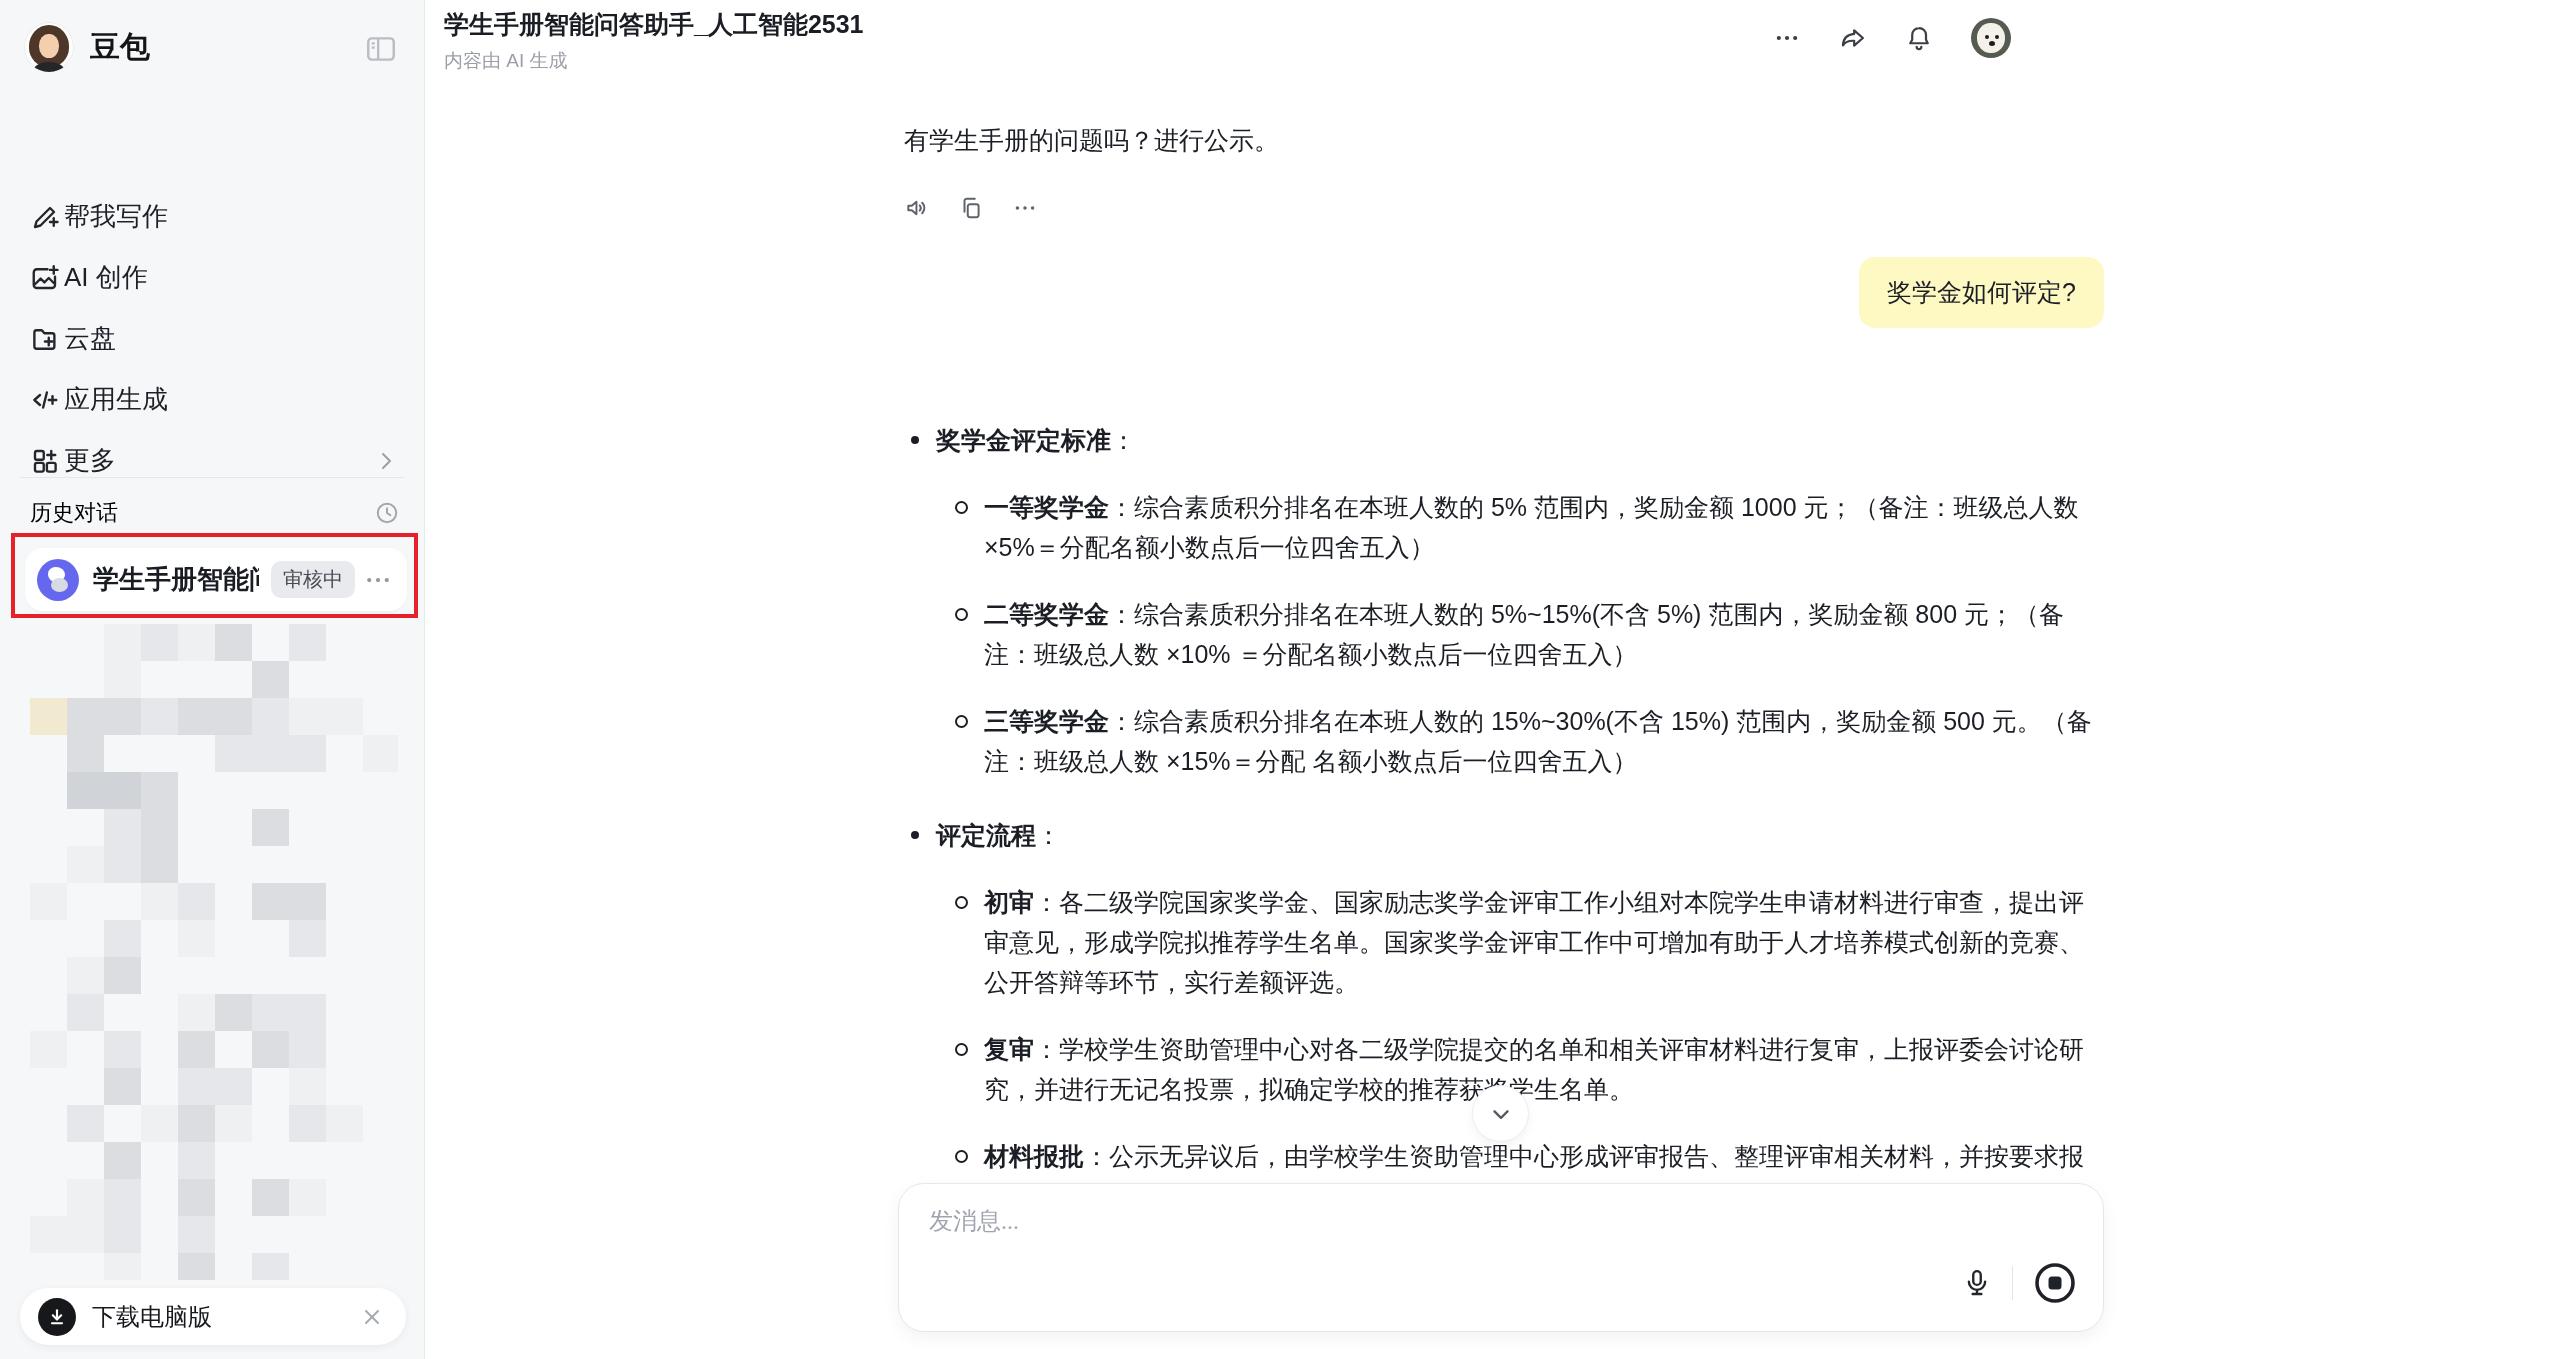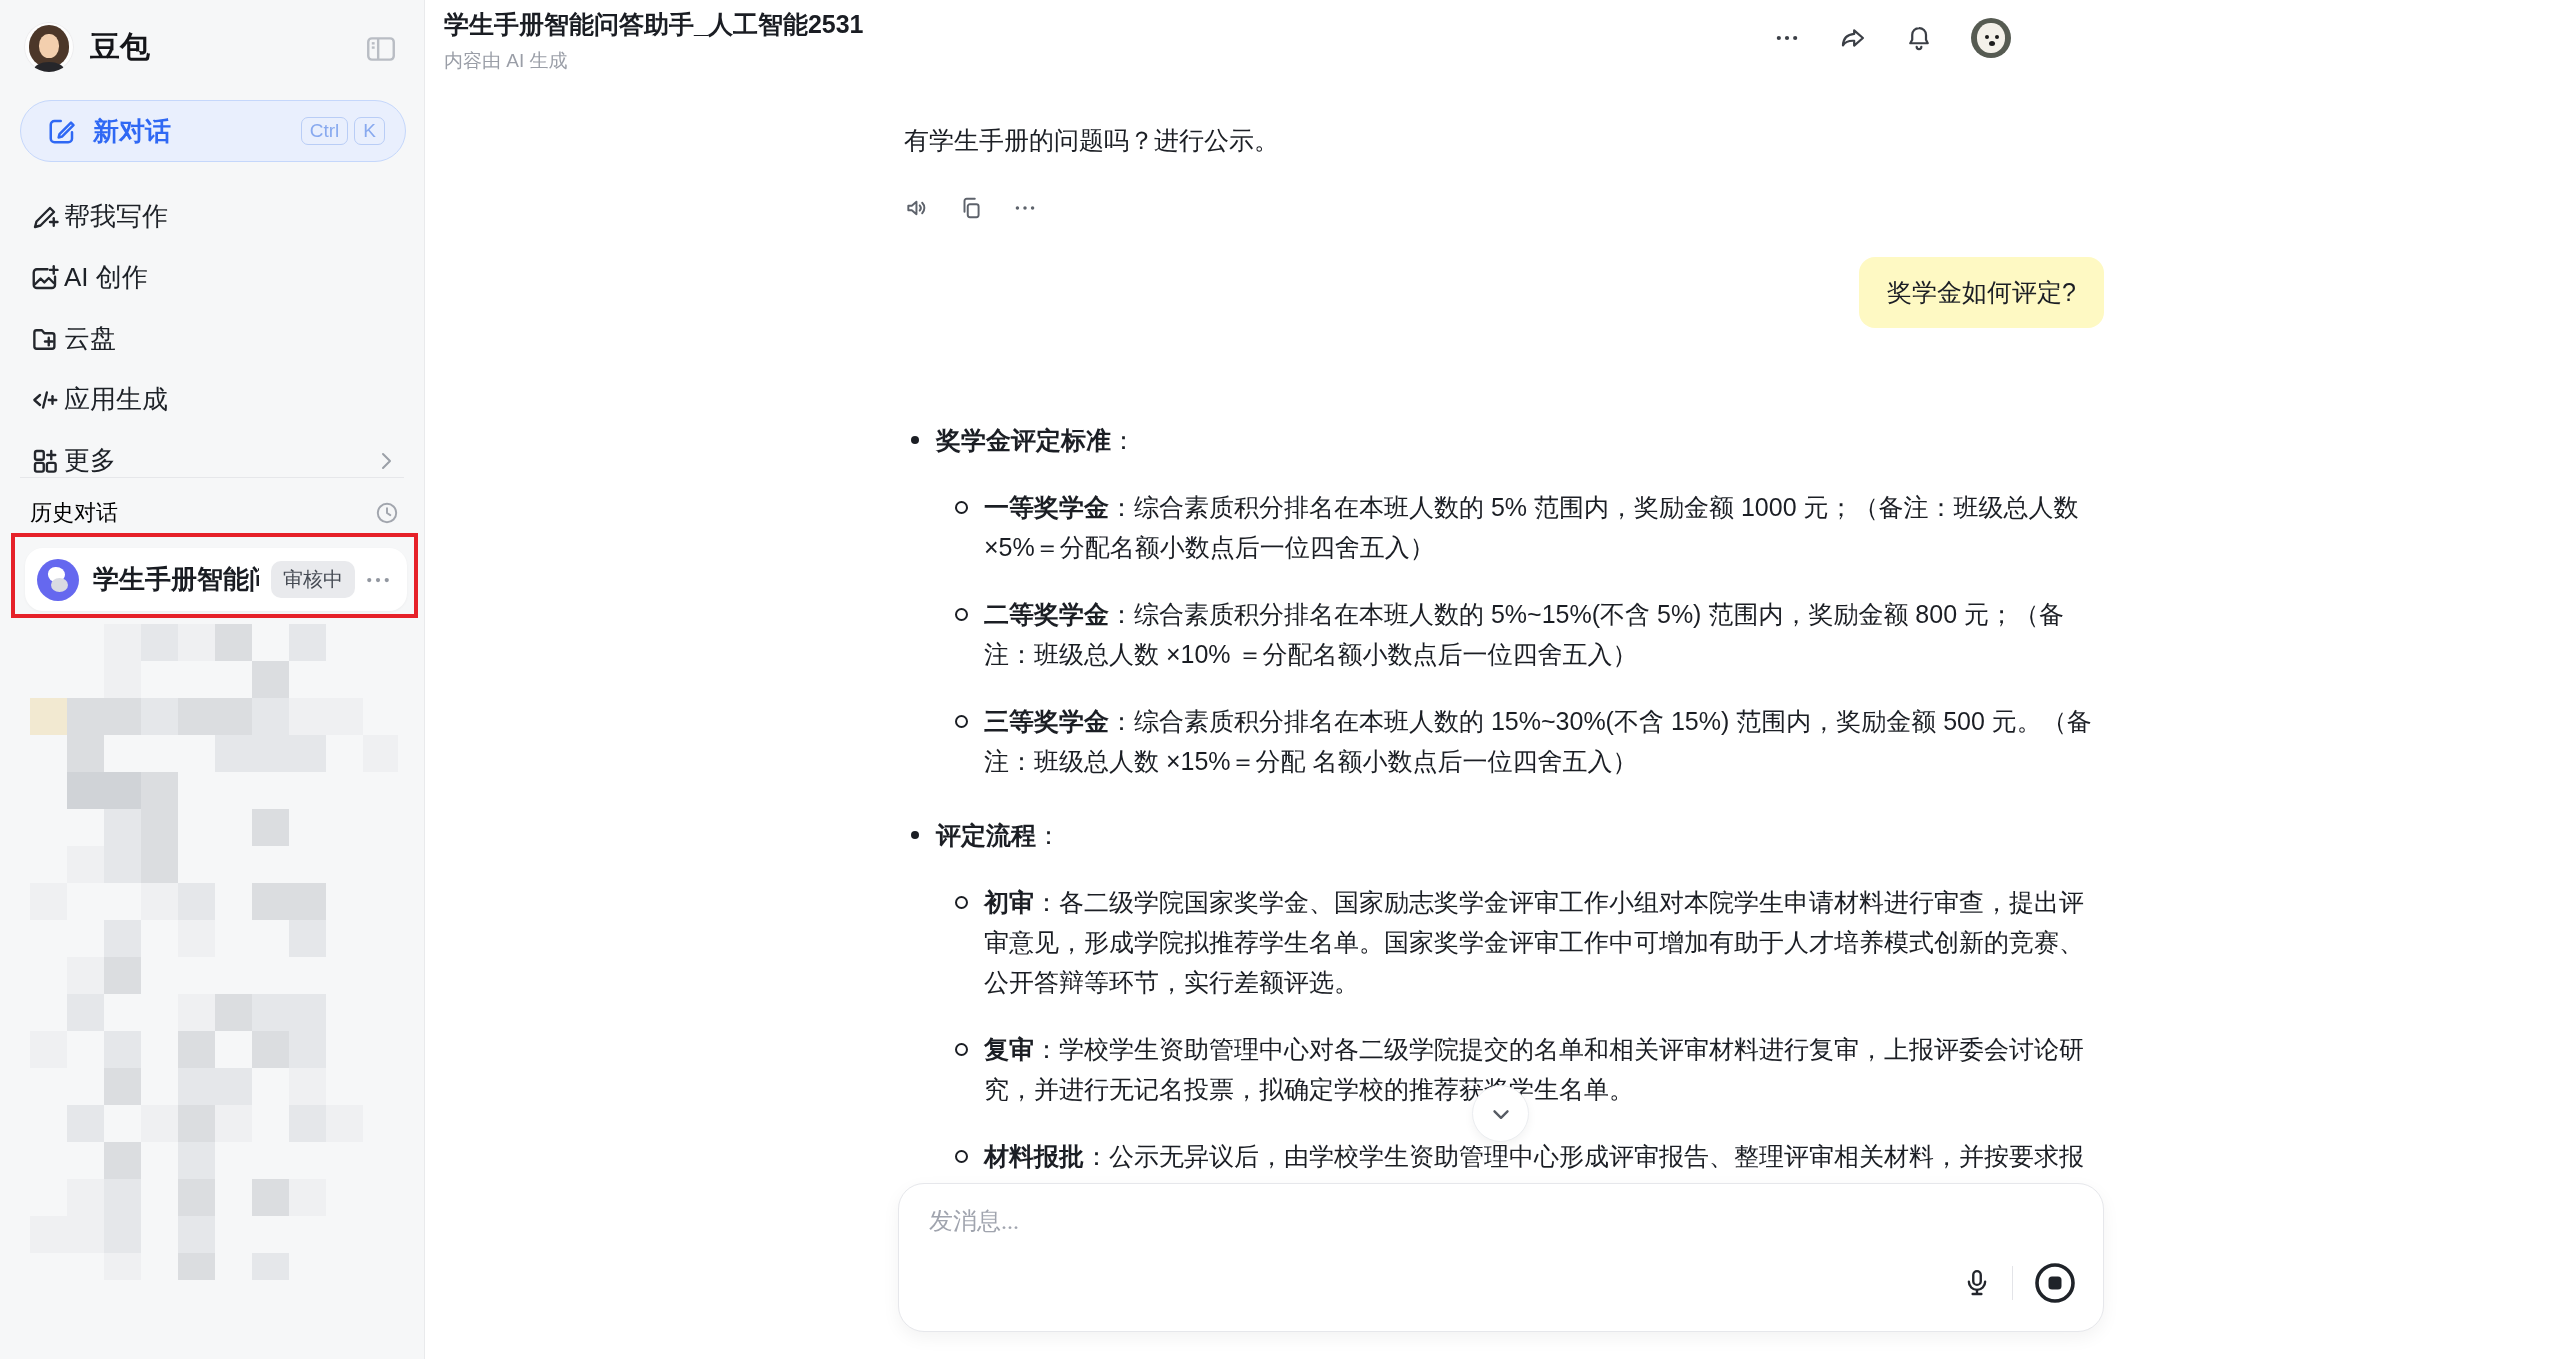--- a/index.html
+++ b/index.html
@@ -130,31 +130,20 @@
       <span class="collapse-btn">
         <svg viewBox="0 0 24 24" fill="none" stroke="currentColor" stroke-width="1.7">
           <rect x="3" y="4.5" width="18" height="15" rx="2.5"></rect>
             <line x1="10" y1="4.5" x2="10" y2="19.5"></line>
           <line x1="5.5" y1="8" x2="7.5" y2="8"></line>
             <line x1="5.5" y1="11" x2="7.5" y2="11"></line>
         </svg>
       </span>
     </div>
 
-    <div class="new-chat-btn">
-      <span class="mi-icon" style="color:#2f68f4">
-        <svg viewBox="0 0 24 24" fill="none" stroke="currentColor" stroke-width="2" stroke-linecap="round" stroke-linejoin="round">
-          <path d="M20 13v5a3 3 0 0 1-3 3H6a3 3 0 0 1-3-3V7a3 3 0 0 1 3-3h5"></path>
-          <path d="M10 14.5l9.2-9.2 2 2-9.2 9.2-2.7.7z"></path>
-        </svg>
-      </span>
-      <span class="label">新对话</span>
-      <span class="kbd">Ctrl</span>
-      <span class="kbd">K</span>
-    </div>
 
     <div class="menu">
       <div class="menu-item">
         <span class="mi-icon">
           <svg viewBox="0 0 24 24" fill="none" stroke="currentColor" stroke-width="1.9" stroke-linecap="round" stroke-linejoin="round">
             <path d="M4 20l1.2-4.4L16 4.8l3.2 3.2L8.4 18.8z"></path>
               <line x1="19" y1="13" x2="19" y2="19"></line>
               <line x1="16" y1="16" x2="22" y2="16"></line>
           </svg>
         </span>
@@ -309,20 +298,36 @@
         <i style="left: 259px; top: 555px; background: rgb(239, 240, 242);"></i>
         <i style="left: 0px; top: 592px; background: rgb(239, 240, 242);"></i>
         <i style="left: 37px; top: 592px; background: rgb(239, 240, 242);"></i>
         <i style="left: 74px; top: 592px; background: rgb(229, 231, 234);"></i>
         <i style="left: 148px; top: 592px; background: rgb(229, 231, 234);"></i>
         <i style="left: 74px; top: 629px; background: rgb(239, 240, 242);"></i>
         <i style="left: 148px; top: 629px; background: rgb(219, 221, 224);"></i>
         <i style="left: 222px; top: 629px; background: rgb(229, 231, 234);"></i>
       </div>
 
+    <div class="download-pill">
+      <span class="dl-circle">
+        <svg viewBox="0 0 24 24" fill="none" stroke="currentColor" stroke-width="2.6" stroke-linecap="round" stroke-linejoin="round">
+          <line x1="12" y1="4" x2="12" y2="14"></line>
+            <polyline points="7,10 12,15 17,10"></polyline>
+            <line x1="6" y1="19.5" x2="18" y2="19.5"></line>
+        </svg>
+      </span>
+      <span class="dl-label">下载电脑版</span>
+      <span class="x-icon">
+        <svg viewBox="0 0 24 24" fill="none" stroke="currentColor" stroke-width="2" stroke-linecap="round">
+          <line x1="6" y1="6" x2="18" y2="18"></line>
+            <line x1="18" y1="6" x2="6" y2="18"></line>
+        </svg>
+      </span>
+    </div>
   </div>
 
   <div class="red-box"></div>
   <svg class="red-arrow" viewBox="0 0 232 48">
     <polygon points="2,26 58,3 50,17 230,9 230,17 52,32 60,46" fill="#e62129"></polygon>
   </svg>
 
   <div class="main">
     <div class="main-header">
       <div class="title-block">

